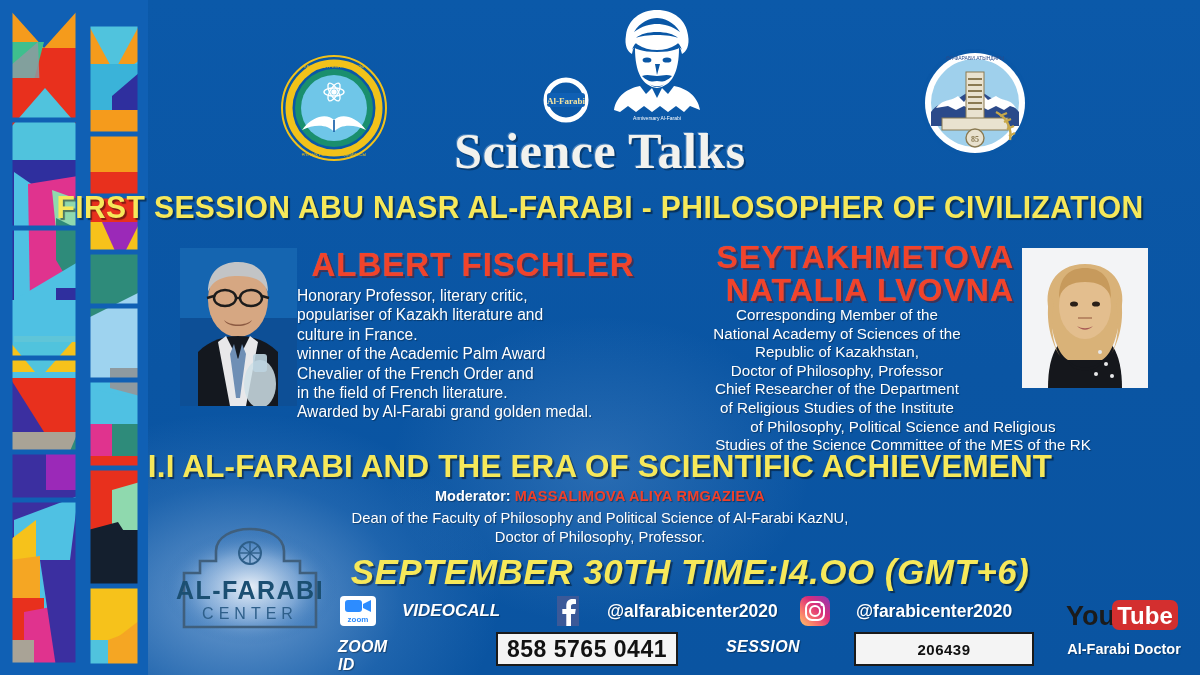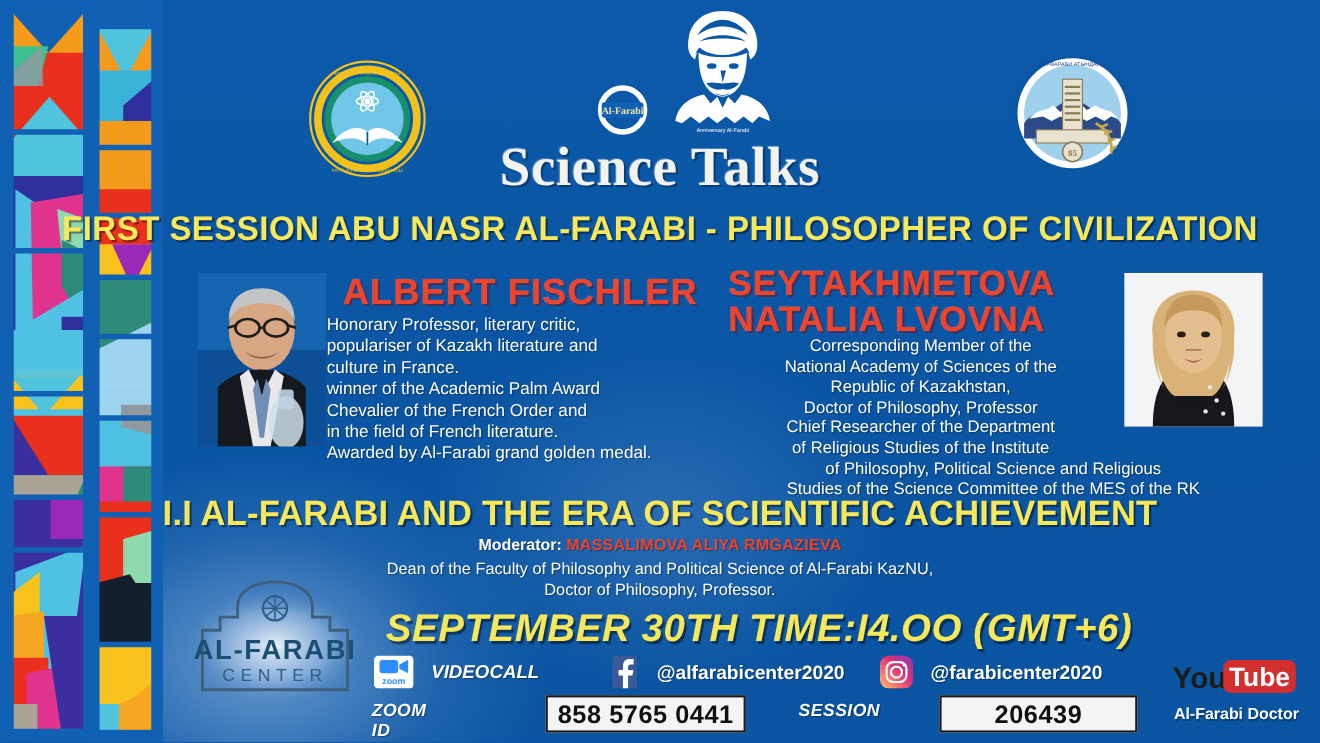--- a/index.html
+++ b/index.html
@@ -61,21 +61,21 @@
     position:absolute;left:300px;top:248px;width:346px;
     font-size:33px;text-align:center;
   }
   .spk-a-bio{
     position:absolute;left:297px;top:286px;width:352px;
     font-size:15.6px;line-height:19.4px;color:#ffffff;
     text-shadow:1px 1px 1px rgba(0,0,0,.35);
   }
   .spk-b-name{
     position:absolute;left:662px;top:241px;width:352px;
-    font-size:32px;text-align:left;
+    font-size:32px;text-align:right;
   }
   .spk-b-bio{
     position:absolute;left:648px;top:306px;width:510px;
     font-size:15.2px;line-height:18.6px;color:#ffffff;text-align:center;
     text-shadow:1px 1px 1px rgba(0,0,0,.35);
   }
   .spk-b-bio .wide{display:block;}
 
   
   .topic{
@@ -107,21 +107,21 @@
     font-family:"Liberation Sans Narrow","Liberation Sans",sans-serif;
     font-weight:bold;font-size:35px;letter-spacing:.5px;
     color:#f6e85a;
     text-shadow:2px 2px 1px rgba(0,0,0,.45);
     white-space:nowrap;
     font-style:italic;
   }
 
   
   .social-row{position:absolute;left:340px;top:596px;height:32px;}
-  .soc{position:absolute;display:flex;align-items:center;gap:16px;}
+  .soc{position:absolute;display:flex;align-items:center;gap:26px;}
   .soc-label{
     color:#ffffff;font-weight:bold;font-style:italic;font-size:17px;
     text-shadow:1px 1px 1px rgba(0,0,0,.35);white-space:nowrap;
   }
   .soc-handle{
     color:#ffffff;font-weight:bold;font-size:17.5px;
     text-shadow:1px 1px 1px rgba(0,0,0,.35);white-space:nowrap;
   }
 
   
@@ -130,21 +130,21 @@
     position:absolute;color:#ffffff;font-weight:bold;font-style:italic;
     font-size:16px;letter-spacing:.4px;top:6px;
     text-shadow:1px 1px 1px rgba(0,0,0,.35);
   }
   .cred-box{
     position:absolute;background:#f4f4f4;border:2px solid #1a1a1a;
     font-family:"Liberation Sans", sans-serif;
     font-weight:bold;color:#111;display:flex;align-items:center;justify-content:center;
   }
   #zoomid-box{left:158px;top:0;width:178px;height:30px;font-size:23px;letter-spacing:.5px;}
-  #pass-box{left:516px;top:0;width:176px;height:30px;font-size:23px;letter-spacing:.5px;}
+  #pass-box{left:516px;top:0;width:176px;height:30px;font-size:15px;letter-spacing:.5px;}
 
   
   .yt{position:absolute;left:1062px;top:596px;width:124px;}
   .yt-sub{
     text-align:center;color:#ffffff;font-weight:bold;font-size:14.5px;margin-top:3px;
     text-shadow:1px 1px 1px rgba(0,0,0,.35);
   }
 </style>
 </head>
 <body>

